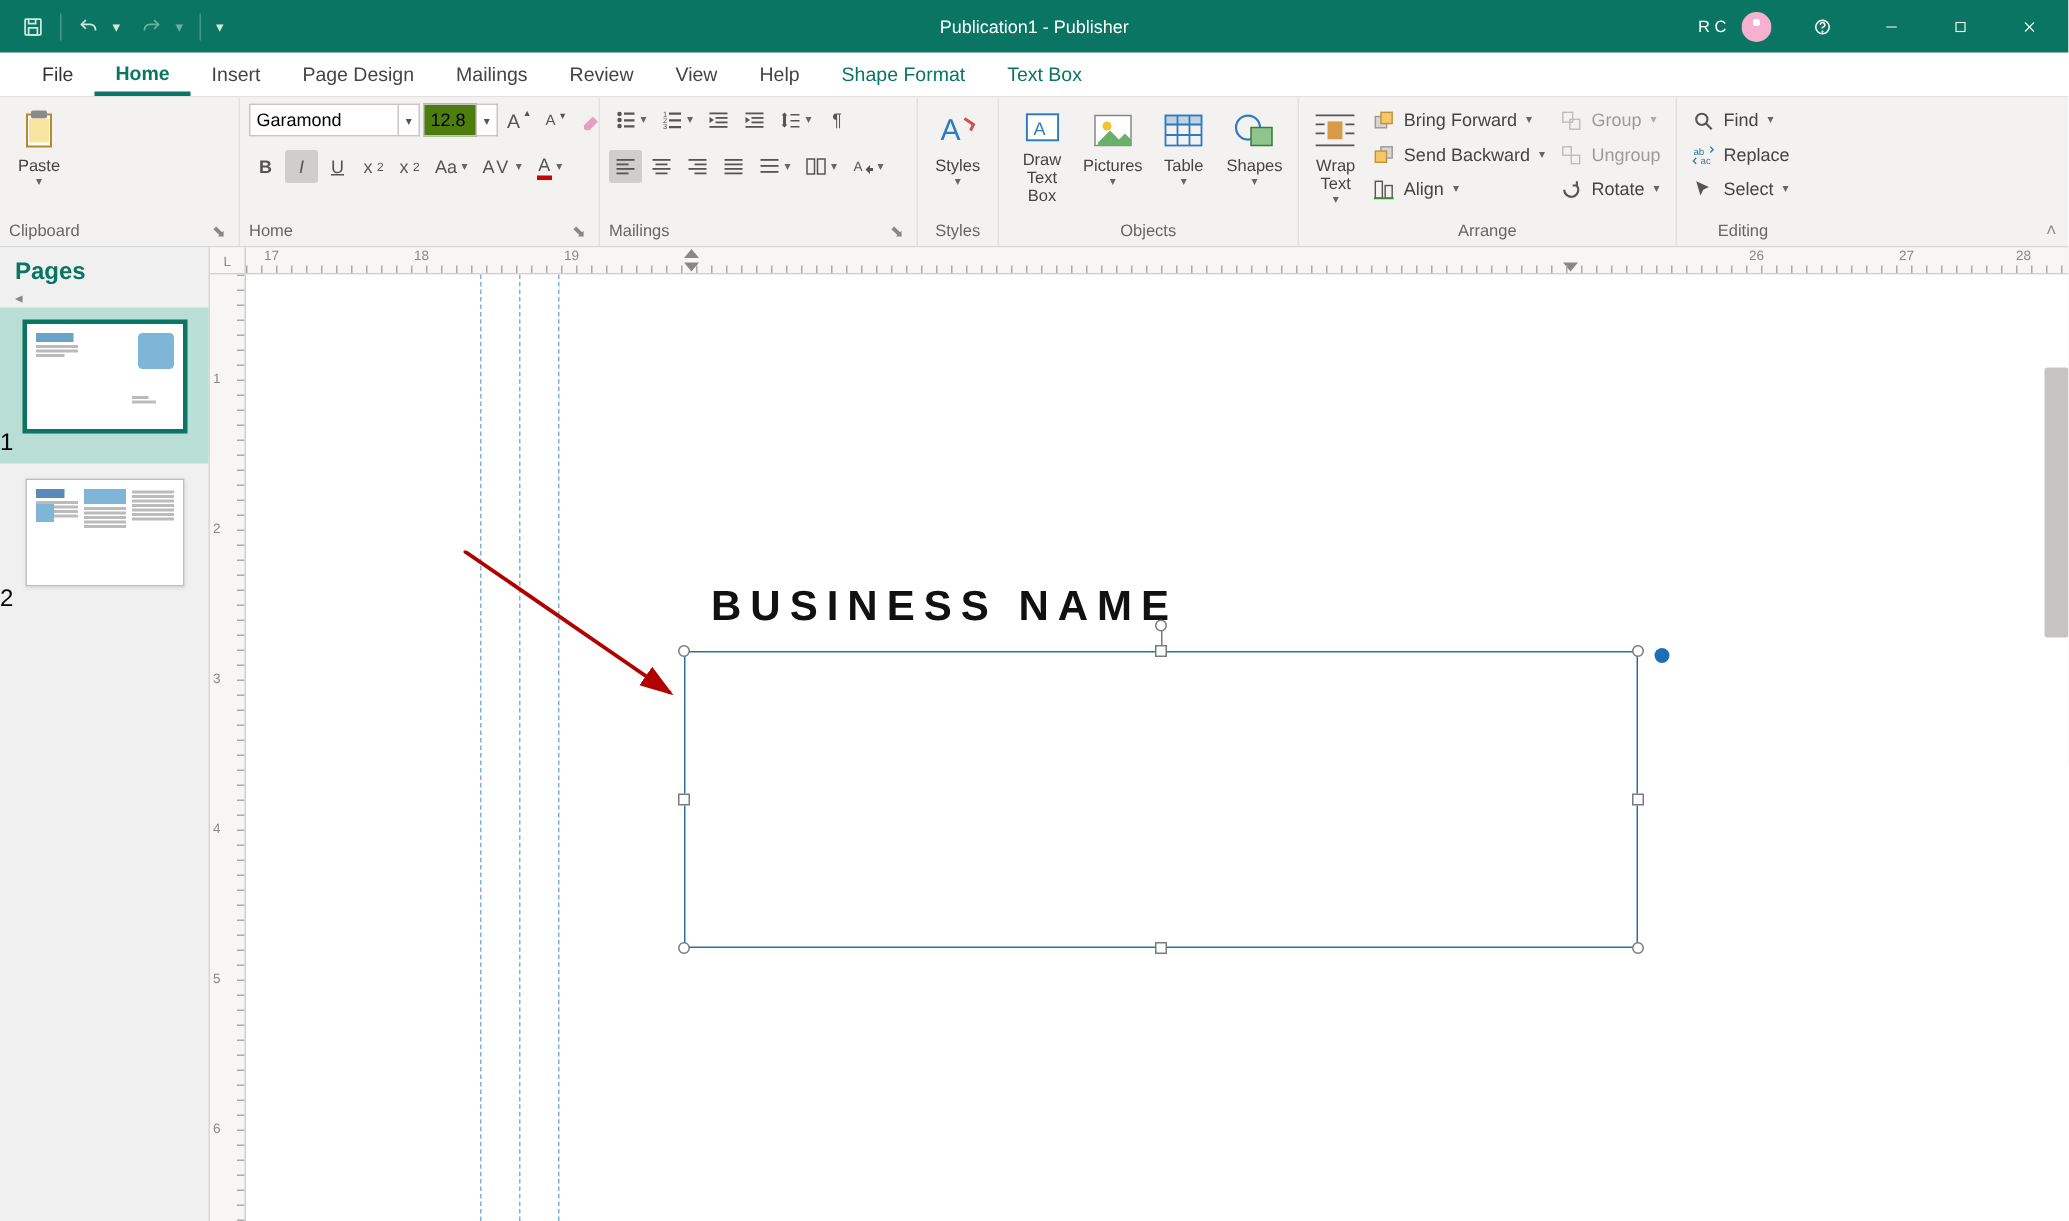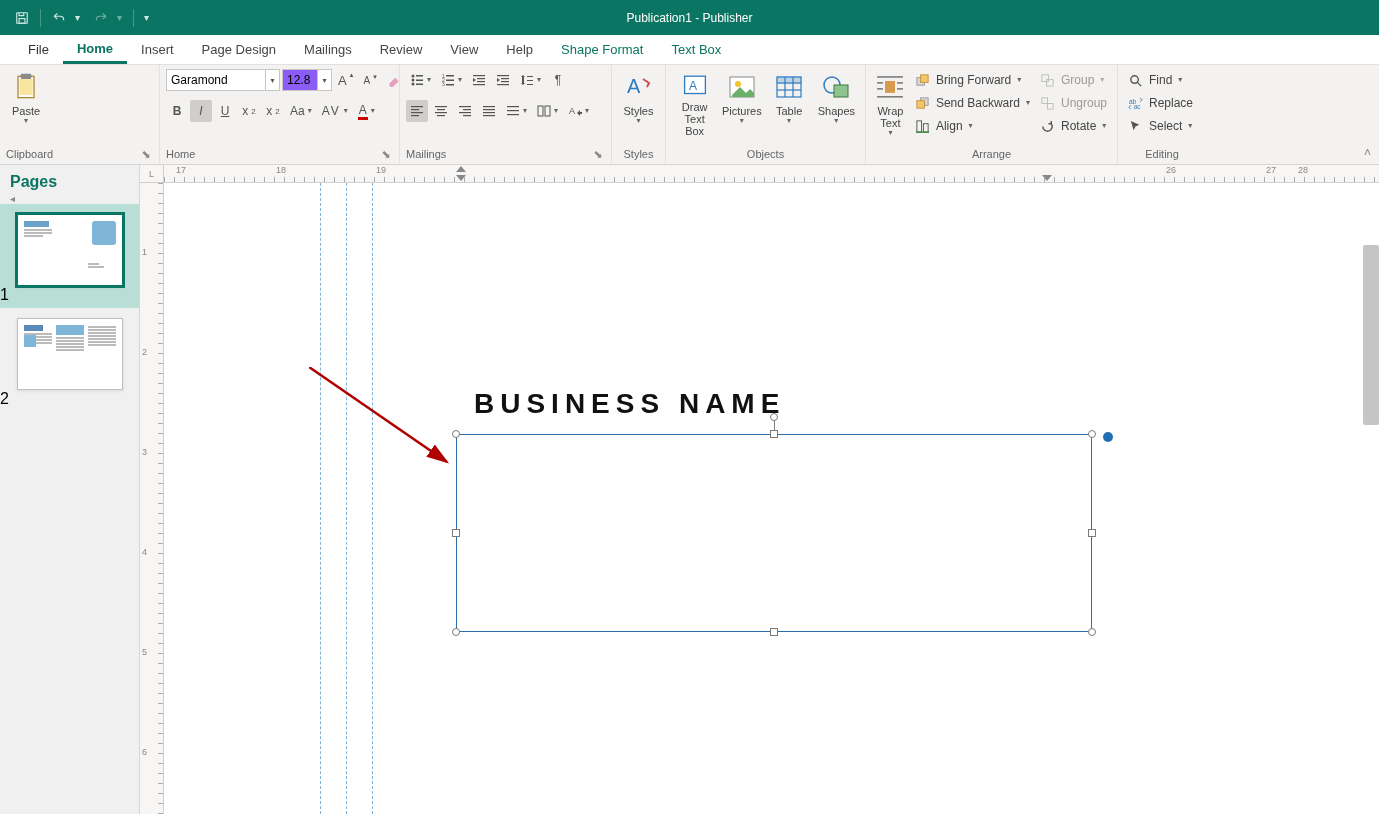--- a/index.html
+++ b/index.html
@@ -37,21 +37,21 @@
 .row { display: flex; align-items: center; gap: 2px; }
 .col { display: flex; flex-direction: column; gap: 1px; }
 .bigbtn { display: flex; flex-direction: column; align-items: center; justify-content: flex-start; width: 52px; height: 70px; padding: 2px 2px; cursor: pointer; border-radius: 2px; }
 .bigbtn svg { width: 32px; height: 32px; }
 .bigbtn .lbl { font-size: 11px; color: #444; text-align: center; line-height: 1.1; margin-top: 2px; }
 .caret { font-size: 8px; color: #666; margin-top: -1px; }
 .labeled-row { display: flex; align-items: center; gap: 6px; height: 22px; padding: 0 4px; cursor: pointer; white-space: nowrap; }
 .labeled-row .txt { font-size: 12px; color: #444; }
 .labeled-row svg { width: 15px; height: 15px; }
 input.fontname { width: 100px; height: 22px; font-size: 12px; padding: 0 4px; border: 1px solid #c8c6c4; background: #fff; }
-input.fontsize { width: 36px; height: 22px; font-size: 12px; padding: 0 4px; border: 1px solid #c8c6c4; background: #8b5cf6; }
+input.fontsize { width: 36px; height: 22px; font-size: 12px; padding: 0 4px; border: 1px solid #c8c6c4; background: #4d7c0f; }
 .combo { display: flex; align-items: center; }
 .combo .dd { width: 14px; height: 22px; border: 1px solid #c8c6c4; border-left: none; background: #fff; display: flex; align-items: center; justify-content: center; font-size: 8px; color: #555;}
 .erase svg { fill: #e5a0c0; }
 .collapse-btn { position: absolute; right: 8px; bottom: 4px; color: #888; font-size: 12px; cursor: pointer; }
 
 
 .workspace { position: absolute; top: 165px; left: 0; right: 0; bottom: 0; display: flex; background: #eaeaea; }
 .pages-pane { width: 140px; background: #f0f0f0; border-right: 1px solid #d6d6d6; display: flex; flex-direction: column; }
 .pages-title { color: #0a7562; font-size: 16px; font-weight: 600; padding: 8px 10px 2px; }
 .pages-collapse { font-size: 10px; color: #888; padding-left: 10px; align-self: flex-start; cursor: pointer; }
@@ -125,20 +125,47 @@
       <svg viewBox="0 0 24 24" fill="none" stroke="currentColor" stroke-width="2">
           <path d="M15 14l5-5-5-5"></path>
           <path d="M20 9H10a6 6 0 00-6 6v1"></path>
         </svg>
     </div>
     <span class="qat-dd-caret" style="opacity:.5">▾</span>
     <div class="qat-sep"></div>
     <span class="qat-dd-caret" style="margin-left:4px;">▾</span>
   </div>
   <div class="titlebar-title">Publication1  -  Publisher</div>
+  <div class="titlebar-right">
+    <span class="user-id">R C</span>
+    <div class="avatar"></div>
+    <div class="winbtn">
+        <svg viewBox="0 0 24 24" fill="none" stroke="currentColor" stroke-width="2">
+          <circle cx="12" cy="12" r="9"></circle>
+          <path d="M9 9a3 3 0 114 2.8c-.8.5-1.5 1-1.5 2.2"></path>
+          <circle cx="12" cy="18" r=".5" fill="currentColor"></circle>
+        </svg>
+      </div>
+    <div class="winbtn">
+        <svg viewBox="0 0 24 24" stroke="currentColor" stroke-width="1.5">
+          <line x1="5" y1="12" x2="19" y2="12"></line>
+        </svg>
+      </div>
+    <div class="winbtn">
+        <svg viewBox="0 0 24 24" fill="none" stroke="currentColor" stroke-width="1.5">
+          <rect x="6" y="6" width="12" height="12"></rect>
+        </svg>
+      </div>
+    <div class="winbtn">
+        <svg viewBox="0 0 24 24" stroke="currentColor" stroke-width="1.5">
+          <line x1="6" y1="6" x2="18" y2="18"></line>
+          <line x1="6" y1="18" x2="18" y2="6"></line>
+        </svg>
+      </div>
+  </div>
 </div>
 
 <div class="menubar">
   <div class="menutab file">File</div>
   <div class="menutab active">Home</div>
   <div class="menutab">Insert</div>
   <div class="menutab">Page Design</div>
   <div class="menutab">Mailings</div>
   <div class="menutab">Review</div>
   <div class="menutab">View</div>
@@ -571,21 +598,21 @@
 
   <div class="canvas-area">
     <div class="ruler-corner">L</div>
     <div class="ruler-h">
       <div class="ruler-h-inner">
         <div class="ruler-label" style="left:12px">17</div>
         <div class="ruler-label" style="left:112px">18</div>
         <div class="ruler-label" style="left:212px">19</div>
         <div class="ruler-label" style="left:1002px">26</div>
         <div class="ruler-label" style="left:1102px">27</div>
-        <div class="ruler-label" style="left:1134px">28</div>
+        <div class="ruler-label" style="left:1180px">28</div>
 
         <div class="indent-marker indent-top" style="left:292px"></div>
         <div class="indent-marker indent-bot" style="left:292px"></div>
         <div class="indent-marker indent-bot" style="left:878px"></div>
       <div class="ruler-tick" style="left: 0px;"></div>
           <div class="ruler-tick" style="left: 10px;"></div>
           <div class="ruler-tick" style="left: 20px;"></div>
           <div class="ruler-tick" style="left: 30px;"></div>
           <div class="ruler-tick" style="left: 40px;"></div>
           <div class="ruler-tick" style="left: 50px;"></div>

